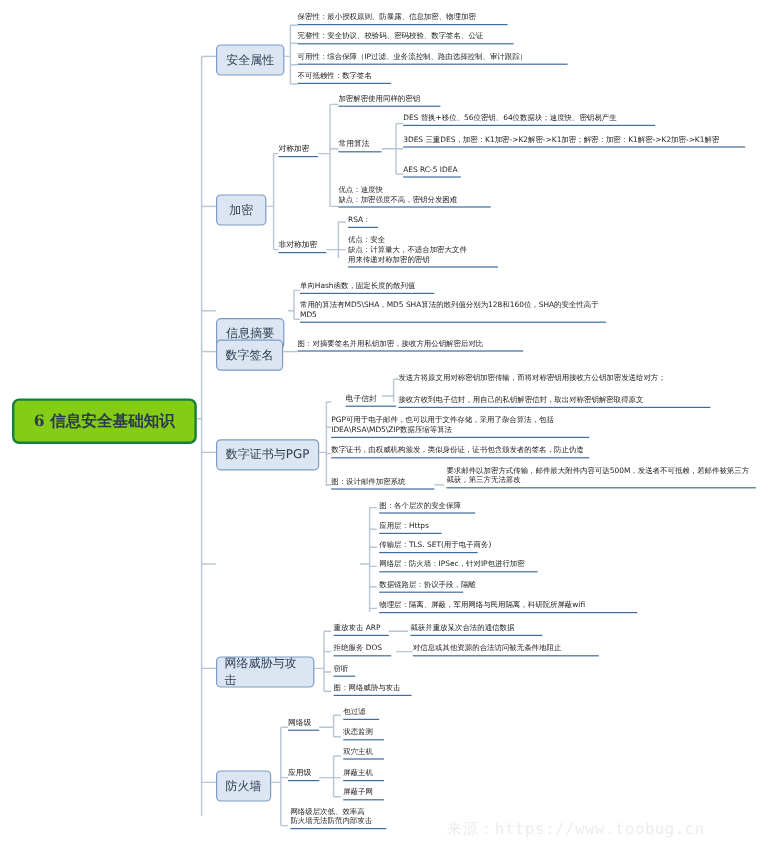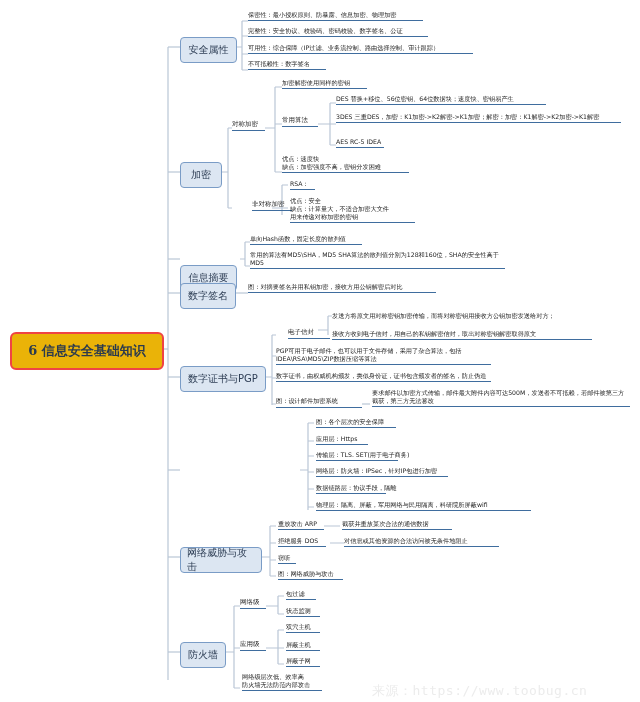--- a/index.html
+++ b/index.html
@@ -1,21 +1,21 @@
 <!DOCTYPE html>
 <html><head>
 <meta charset="utf-8">
 <style>
   html, body { margin:0; padding:0; background:#ffffff; }
   body { width:640px; height:702px; position:relative; overflow:hidden;
          font-family:"DejaVu Sans","Liberation Sans",sans-serif; color:#222; }
   .canvas { position:absolute; left:0; top:0; width:640px; height:702px; }
   svg.lines { position:absolute; left:0; top:0; width:640px; height:702px; }
   .root { position:absolute; left:10px; top:332px; width:150px; height:34px;
-          border:2px solid #ef4444; border-radius:6px; background:#eab308;
+          border:2px solid #15803d; border-radius:6px; background:#84cc16;
           font-weight:bold; font-size:13px; color:#2b3a4e;
           display:flex; align-items:center; justify-content:center;
           font-family:"DejaVu Serif","Liberation Serif",serif; }
   .topic { position:absolute; height:20px; border:1.5px solid #7a9cc6; border-radius:4px;
            background:#dce6f2; font-size:10px; color:#2e3e55;
            display:flex; align-items:center; justify-content:center; padding:12px 6px; box-sizing:border-box; }
   .leaf { position:absolute; font-size:6.2px; line-height:8px; color:#222;
           border-bottom:1.5px solid #3f6d9e; padding-bottom:1px; white-space:nowrap; }
   .leaf.wrap { white-space:normal; }
   .sub { position:absolute; font-size:6.5px; color:#222; border-bottom:1.5px solid #3f6d9e;
@@ -79,21 +79,21 @@
 
   <div class="topic" style="left:180px;top:162px;width:42px;">加密</div>
   <div class="sub" style="left:232px;top:120px;width:33px;">对称加密</div>
   <div class="leaf" style="left:282px;top:79px;width:85px;">加密解密使用同样的密钥</div>
   <div class="sub" style="left:282px;top:116px;width:36px;">常用算法</div>
   <div class="leaf" style="left:336px;top:95px;width:210px;">DES 替换+移位、56位密钥、64位数据块；速度快、密钥易产生</div>
   <div class="leaf wrap" style="left:336px;top:113px;width:285px;">3DES 三重DES，加密：K1加密-&gt;K2解密-&gt;K1加密；解密：加密：K1解密-&gt;K2加密-&gt;K1解密</div>
   <div class="leaf" style="left:336px;top:138px;width:48px;">AES RC-5 IDEA</div>
   <div class="plain" style="left:282px;top:155px;">优点：速度快</div>
   <div class="leaf" style="left:282px;top:163px;width:127px;">缺点：加密强度不高，密钥分发困难</div>
-  <div class="sub" style="left:232px;top:200px;width:40px;margin-left:20px;">非对称加密</div>
+  <div class="sub" style="left:232px;top:200px;width:40px;">非对称加密</div>
   <div class="leaf" style="left:290px;top:180px;width:25px;">RSA：</div>
   <div class="plain" style="left:290px;top:197px;">优点：安全</div>
   <div class="plain" style="left:290px;top:205px;">缺点：计算量大，不适合加密大文件</div>
   <div class="leaf" style="left:290px;top:213px;width:125px;">用来传递对称加密的密钥</div>
 
   <div class="topic" style="left:180px;top:265px;width:57px;">信息摘要</div>
   <div class="leaf" style="left:250px;top:235px;width:112px;">单向Hash函数，固定长度的散列值</div>
   <div class="leaf wrap" style="left:250px;top:251px;width:255px;">常用的算法有MD5\SHA，MD5 SHA算法的散列值分别为128和160位，SHA的安全性高于MD5</div>
 
   <div class="topic" style="left:180px;top:283px;width:56px;">数字签名</div>

